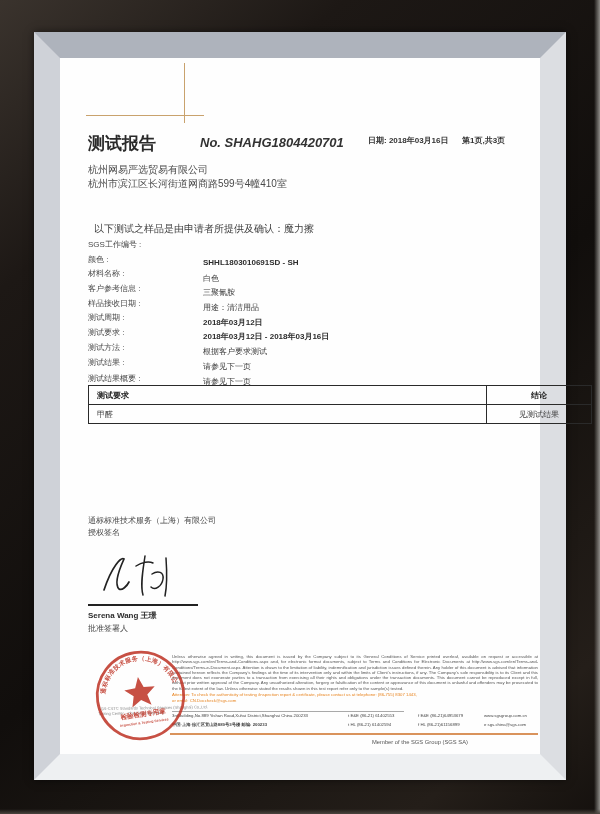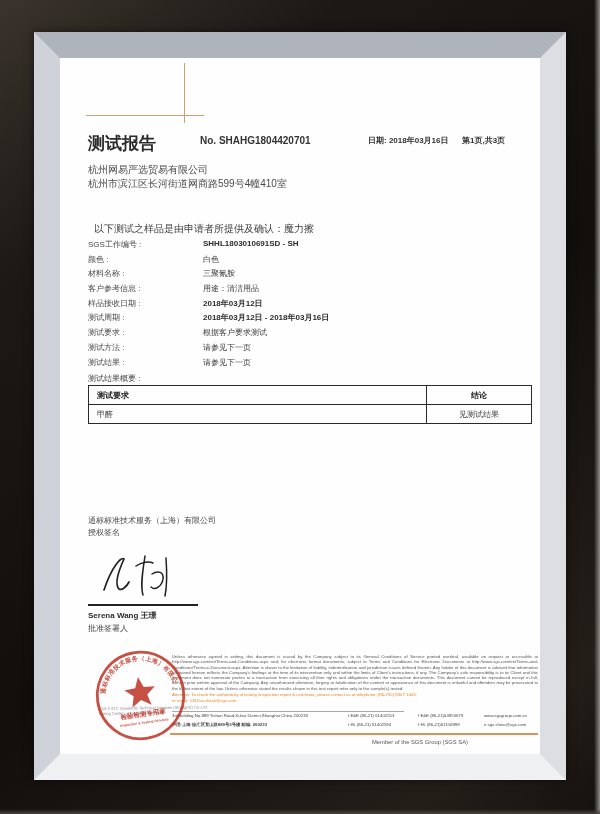--- a/index.html
+++ b/index.html
@@ -21,38 +21,38 @@
   
   .doc{position:relative;width:100%;height:100%;background:#fefefe;color:#3c3c3c;}
 
   .logo{position:absolute;left:35px;top:10px;width:120px;height:58px;}
   .logo-text{font-size:36px;font-weight:bold;color:#8c8c8c;line-height:1;letter-spacing:0;}
   .logo-hline{position:absolute;left:-9px;top:47px;width:118px;height:1px;background:#c9a26d;}
   .logo-vline{position:absolute;left:89px;top:-5px;width:1px;height:60px;background:#c9a26d;}
 
   .header-row{position:absolute;left:28px;top:74px;right:14px;height:16px;}
   .h-title{position:absolute;left:0;top:0;font-size:17px;font-weight:bold;color:#2a2a2a;}
-  .h-no{position:absolute;left:112px;top:3px;font-size:10px;font-weight:bold;color:#333;}
+  .h-no{position:absolute;left:112px;top:3px;font-size:13px;font-weight:bold;color:#333;font-style:italic;}
   .h-date{position:absolute;left:280px;top:3px;font-size:8px;font-weight:bold;color:#333;}
   .h-pages{position:absolute;left:374px;top:3px;font-size:8px;font-weight:bold;color:#333;}
 
   .applicant{position:absolute;left:28px;top:105px;font-size:10px;line-height:13.5px;color:#4a4a4a;}
 
   .intro{position:absolute;left:28px;top:164px;font-size:10px;color:#3e3e3e;padding-left:6px;}
 
   .info-rows{position:absolute;left:28px;top:181px;font-size:8px;}
   .info-row{display:flex;height:14.7px;align-items:flex-start;}
   .info-row .lbl{width:115px;flex:none;color:#474747;}
-  .info-row .val{color:#3a3a3a;}
+  .info-row .val{color:#3a3a3a;margin-top:19px;}
   .info-row:nth-child(1) .val,
   .info-row:nth-child(5) .val,
   .info-row:nth-child(6) .val{font-weight:bold;color:#2d2d2d;}
 
   .summary-heading{position:absolute;left:28px;top:315px;font-size:8px;color:#3e3e3e;text-align:right;}
-  .summary-table{position:absolute;left:28px;top:327px;width:444px;border-collapse:collapse;
+  .summary-table{position:absolute;left:28px;top:327px;width:504px;border-collapse:collapse;
                  font-size:8px;color:#3a3a3a;}
   .summary-table th,.summary-table td{border:1px solid #2a2a2a;padding:0 8px;height:18px;}
   .summary-table th{font-weight:bold;color:#222;text-align:left;}
   .summary-table th.c2,.summary-table td.c2{width:88px;text-align:center;margin-left:48px;}
   .summary-table{border:1.5px solid #222;}
 
   .sig-block{position:absolute;left:28px;top:457px;font-size:8px;line-height:12px;color:#474747;}
   .sig-squiggle{position:absolute;left:34px;top:490px;}
   .sig-line{position:absolute;left:28px;top:546px;width:110px;height:1.5px;background:#222;}
   .sig-name{position:absolute;left:28px;top:552px;font-size:8px;font-weight:bold;color:#2c2c2c;}

